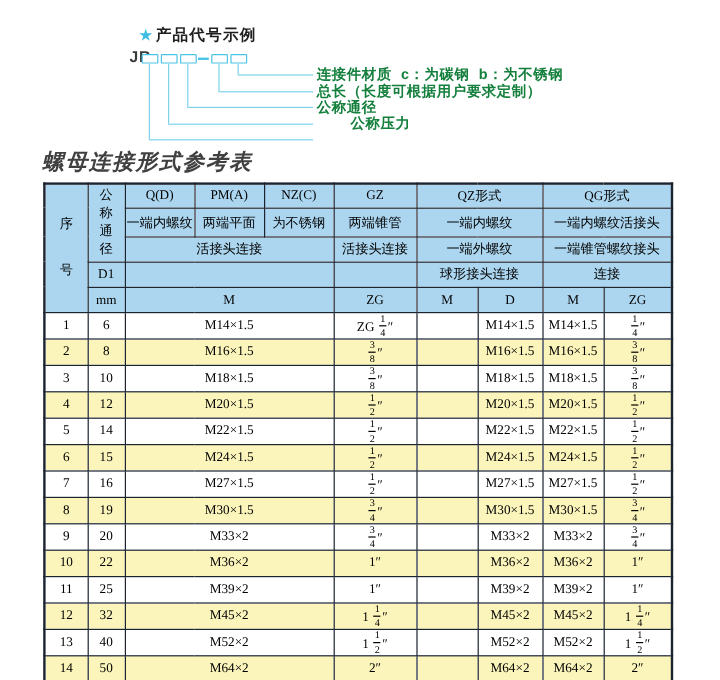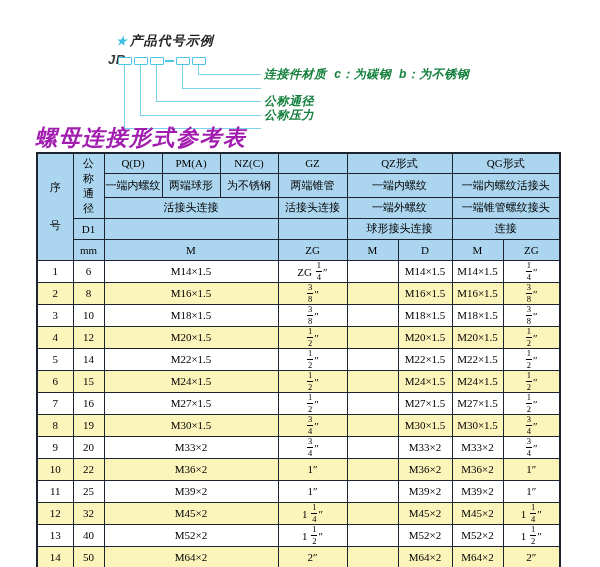--- a/index.html
+++ b/index.html
@@ -1,21 +1,21 @@
 <!DOCTYPE html>
 <html><head>
 <meta charset="utf-8">
 <style>
   html,body{margin:0;padding:0;}
   body{
     width:600px;height:567px;position:relative;background:#ffffff;
     font-family:"Liberation Sans",sans-serif;color:#1a1a1a;overflow:hidden;
   }
   
-  #diagram{position:absolute;left:0;top:12px;width:568px;height:150px;font-style:italic;}
+  #diagram{position:absolute;left:0;top:0;width:568px;height:150px;}
   .dg-heading{
     position:absolute;left:116px;top:20px;font-size:13px;font-weight:bold;
     letter-spacing:1px;color:#1f1f1f;white-space:nowrap;
   }
   .dg-heading .star{color:#3fbee3;margin-right:2px;font-size:12px;}
   .dg-code{
     position:absolute;left:108px;top:40px;font-size:13px;font-weight:bold;
     color:#3a3a3a;letter-spacing:0.5px;
   }
   .code-box{
@@ -24,21 +24,21 @@
   }
   .code-dash{position:absolute;top:48px;left:165px;width:9px;height:2px;background:#4cc4e6;}
   .dg-line{position:absolute;background:#7dd3ec;}
   .dg-label{
     position:absolute;left:264px;height:14px;line-height:14px;font-size:12px;
     font-weight:bold;color:#15803d;white-space:pre;letter-spacing:0.5px;
   }
   
   #page-title{
     position:absolute;left:35px;top:123px;font-family:"Liberation Serif",serif;
-    font-weight:bold;font-style:italic;font-size:22px;color:#a21caf;
+    font-weight:bold;font-style:italic;font-size:18px;color:#404040;
     letter-spacing:1.5px;white-space:nowrap;
   }
   
   #ref-table{
     position:absolute;left:36px;top:152px;border-collapse:collapse;
     table-layout:fixed;border:2px solid #1c2430;
     font-family:"Liberation Serif",serif;color:#000;
   }
   #ref-table td{
     border:1px solid #1c2430;text-align:center;vertical-align:middle;
@@ -69,26 +69,27 @@
   <div class="code-box" style="left:150px;"></div>
   <div class="code-dash"></div>
   <div class="code-box" style="left:176px;"></div>
   <div class="code-box" style="left:192px;"></div>
 
 <div class="dg-line" style="left: 198px; top: 53px; width: 1px; height: 9px;"></div>
     <div class="dg-line" style="left: 198px; top: 62px; width: 63px; height: 1px;"></div>
     <div class="dg-label" style="top: 55px;">连接件材质  c：为碳钢  b：为不锈钢</div>
     <div class="dg-line" style="left: 182px; top: 53px; width: 1px; height: 22.5px;"></div>
     <div class="dg-line" style="left: 182px; top: 75.5px; width: 79px; height: 1px;"></div>
+    <div class="dg-label" style="top: 68.5px;">总长（长度可根据用户要求定制）</div>
     <div class="dg-line" style="left: 156px; top: 53px; width: 1px; height: 36px;"></div>
     <div class="dg-line" style="left: 156px; top: 89px; width: 105px; height: 1px;"></div>
     <div class="dg-label" style="top: 82px;">公称通径</div>
     <div class="dg-line" style="left: 140px; top: 53px; width: 1px; height: 49.5px;"></div>
     <div class="dg-line" style="left: 140px; top: 102.5px; width: 121px; height: 1px;"></div>
-    <div class="dg-label" style="top: 95.5px;">公称压力</div>
+    <div class="dg-label" style="top: 95.5px; margin-left: 28px;">公称压力</div>
     <div class="dg-line" style="left: 124px; top: 53px; width: 1px; height: 63px;"></div>
     <div class="dg-line" style="left: 124px; top: 116px; width: 137px; height: 1px;"></div>
   </div>
 
 <div id="page-title">螺母连接形式参考表</div>
 
 <table id="ref-table">
   <colgroup>
     <col style="width:36px">
       <col style="width:31px">
@@ -107,21 +108,21 @@
       <td rowspan="3"><span class="vchars">公称通径</span></td>
       <td>Q(D)</td>
       <td>PM(A)</td>
       <td>NZ(C)</td>
       <td>GZ</td>
       <td colspan="2">QZ形式</td>
       <td colspan="2">QG形式</td>
     </tr>
     <tr style="height:24px;">
       <td>一端内螺纹</td>
-      <td>两端球形</td>
+      <td>两端平面</td>
       <td>为不锈钢</td>
       <td>两端锥管</td>
       <td colspan="2">一端内螺纹</td>
       <td colspan="2">一端内螺纹活接头</td>
     </tr>
     <tr style="height:21px;">
       <td colspan="3">活接头连接</td>
       <td>活接头连接</td>
       <td colspan="2">一端外螺纹</td>
       <td colspan="2">一端锥管螺纹接头</td>

